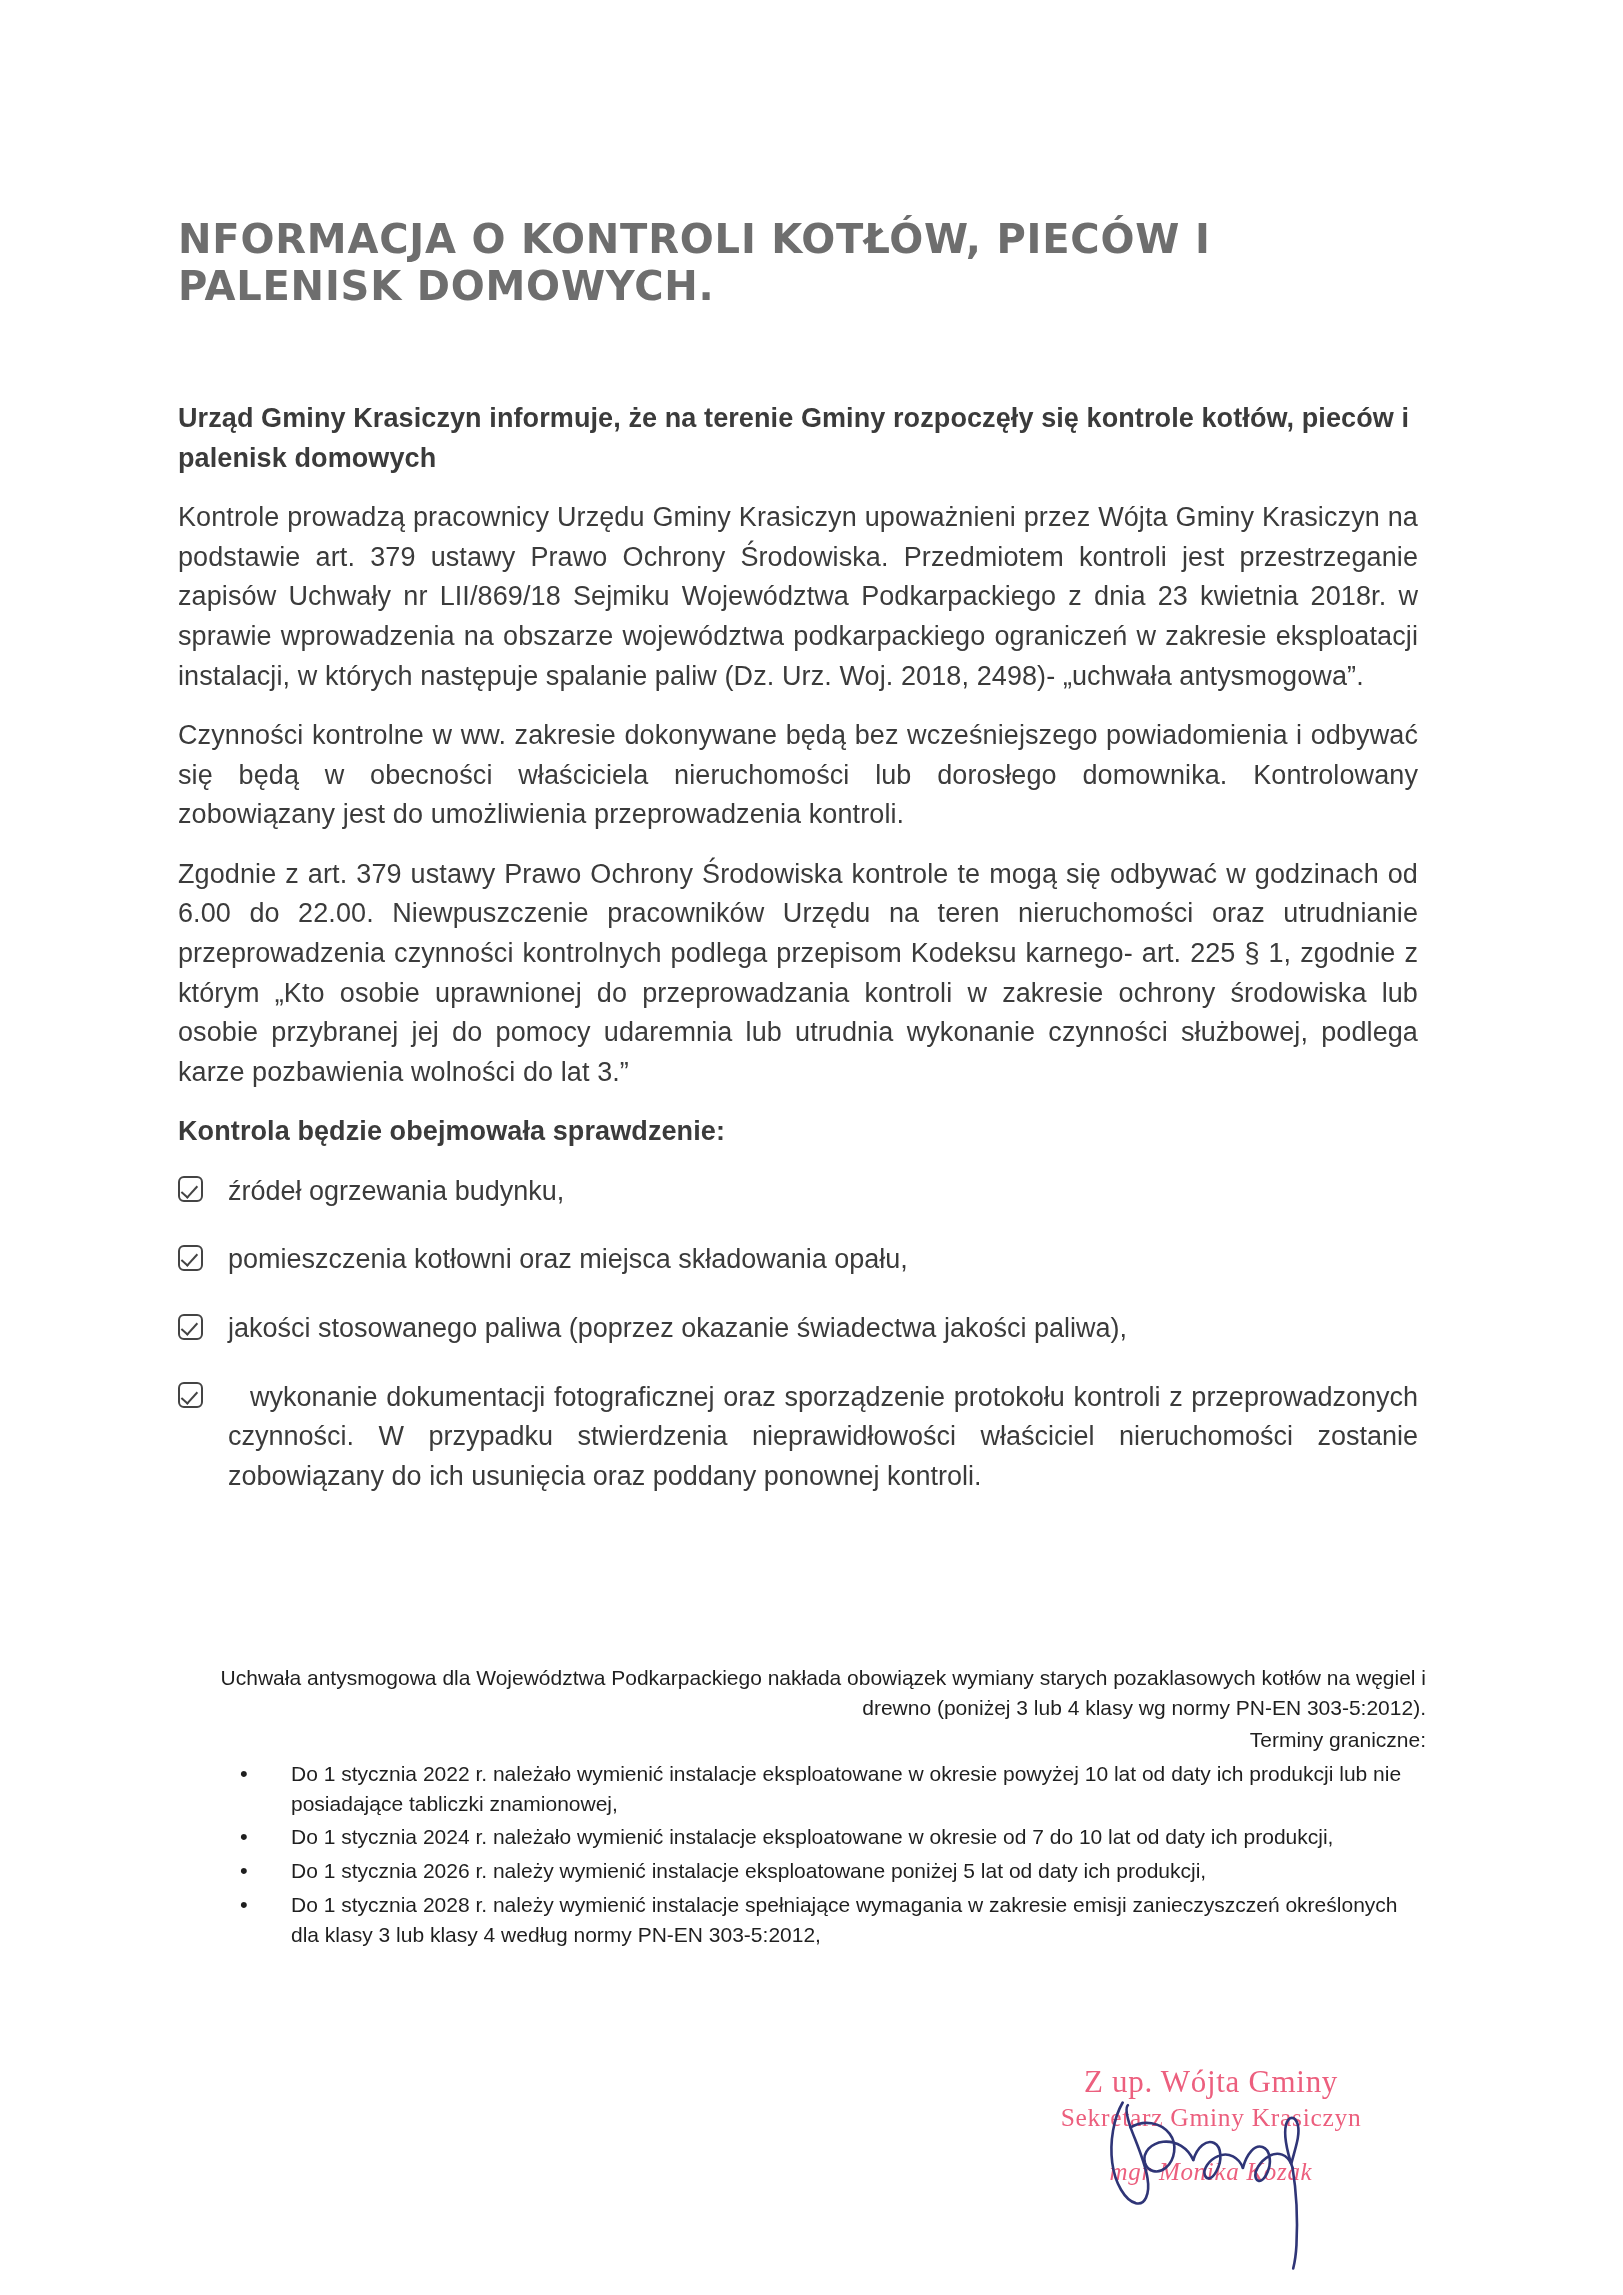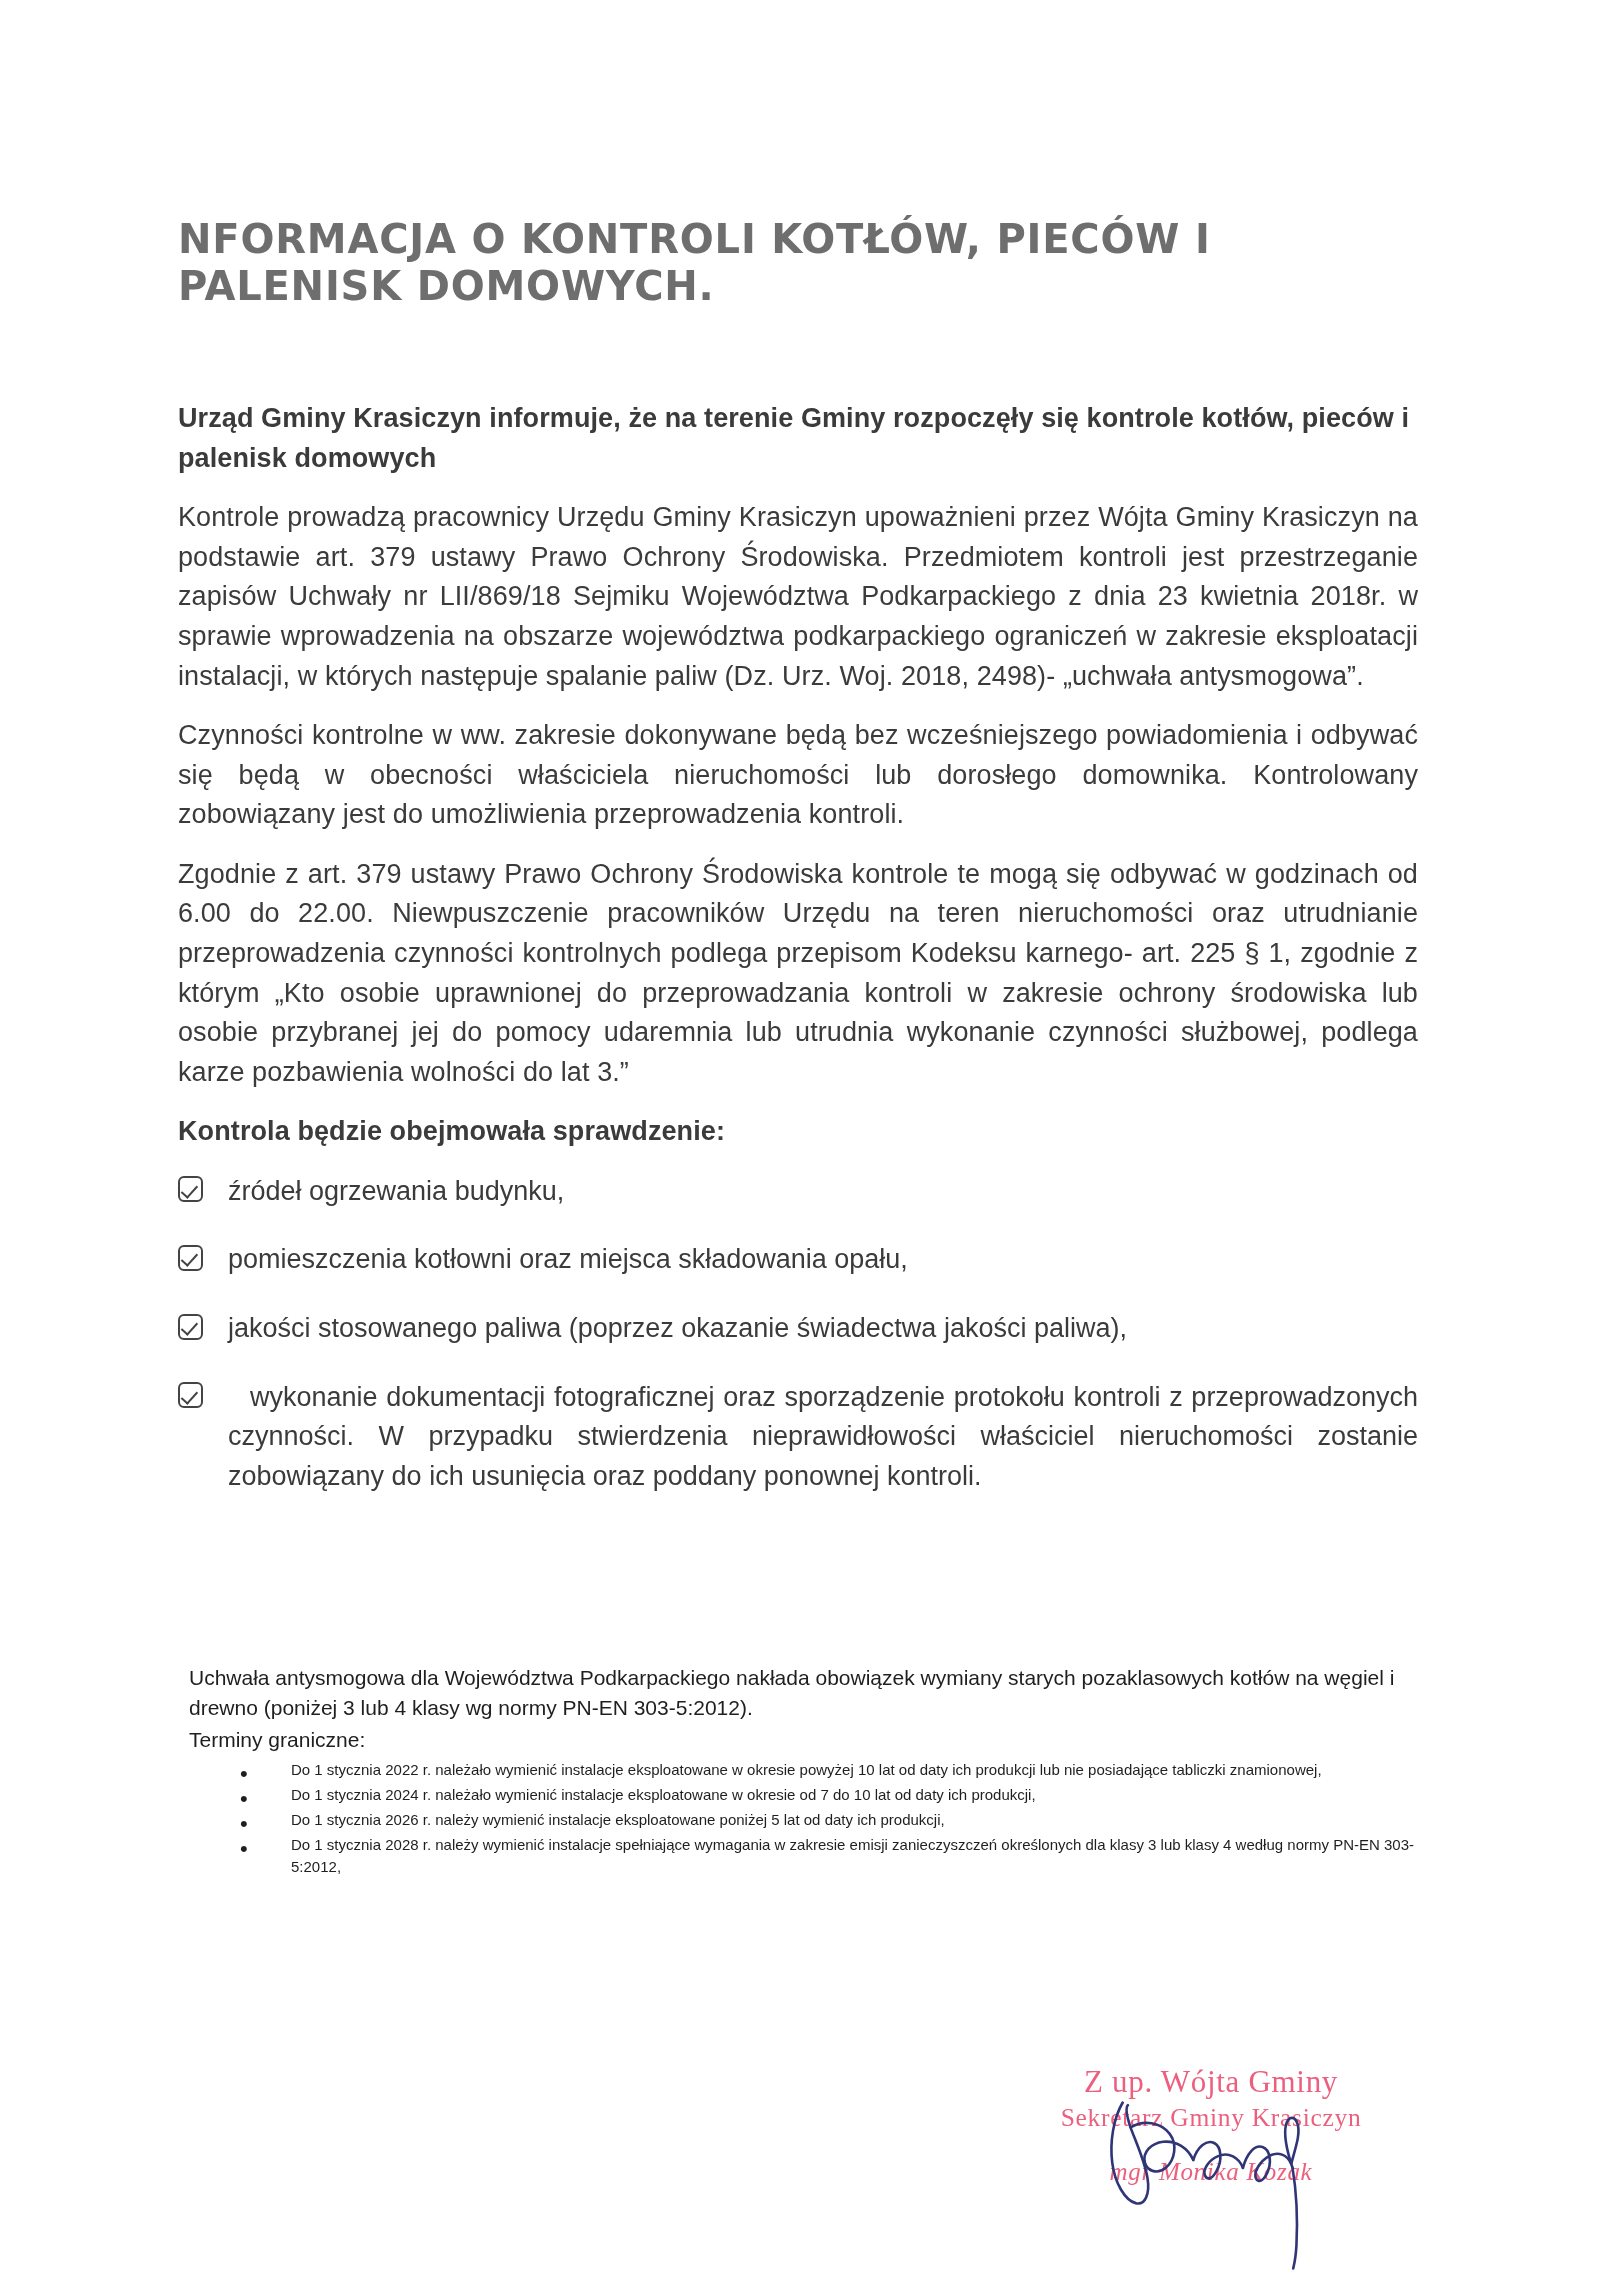--- a/index.html
+++ b/index.html
@@ -100,32 +100,32 @@
     left: 189px;
     top: 1663px;
     width: 1237px;
     font-family: "Liberation Sans", sans-serif;
     color: #1f1f1f;
   }
   .small-sec p {
     margin: 0 0 2.6px 0;
     font-size: 21px;
     line-height: 1.42;
-    text-align: left;
+    text-align: right;
   }
   .deadline-list {
     margin: 3.9px 0 0 0;
     padding: 0 0 0 51px;
     list-style: none;
   }
   .deadline-list li {
     position: relative;
     margin: 0 0 3.9px 0;
     padding-left: 51px;
-    font-size: 15px;
+    font-size: 21px;
     line-height: 1.42;
     color: #1f1f1f;
   }
   .deadline-list li::before {
     content: "\2022";
     position: absolute;
     left: 0;
     top: -1.3px;
     font-size: 22px;
     color: #1f1f1f;

